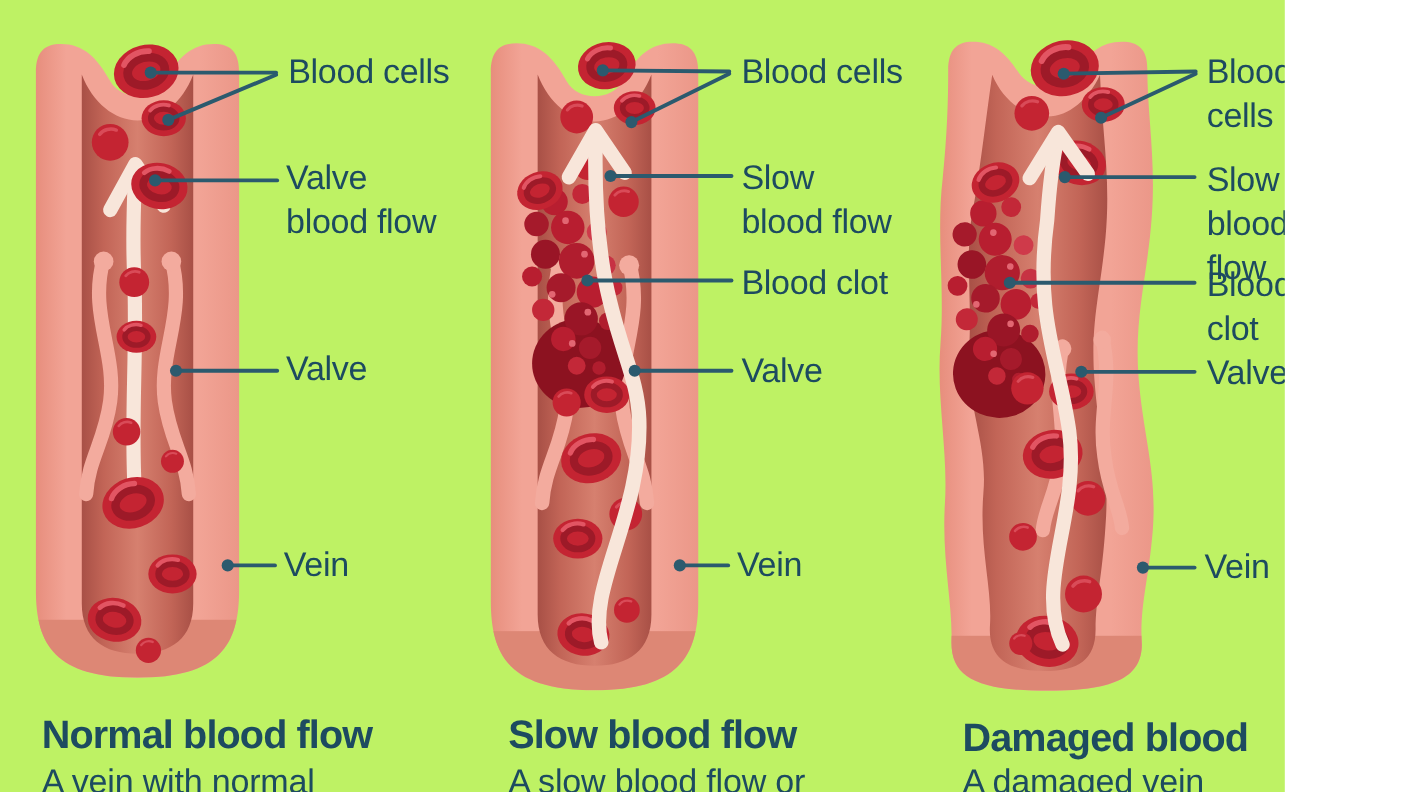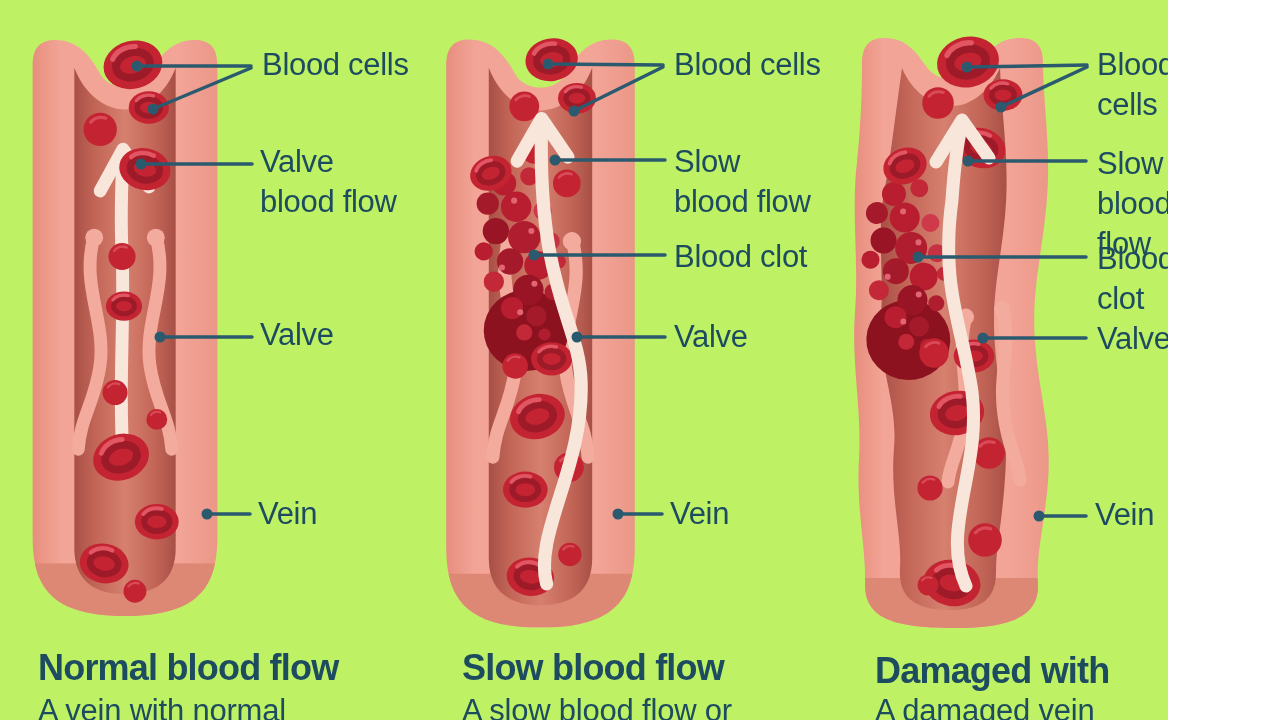--- a/index.html
+++ b/index.html
@@ -228,19 +228,19 @@
 
   <div class="lbl" style="left:1097px;top:45px">Blood cells</div>
   <div class="lbl" style="left:1097px;top:144px">Slow
 blood flow</div>
   <div class="lbl" style="left:1097px;top:239px">Blood clot</div>
   <div class="lbl" style="left:1097px;top:319px">Valve</div>
   <div class="lbl" style="left:1095px;top:495px">Vein</div>
 
   <div class="heading" style="left:38px;top:647px">Normal blood flow</div>
   <div class="heading" style="left:462px;top:647px">Slow blood flow</div>
-  <div class="heading" style="left:875px;top:650px">Damaged with</div>
+  <div class="heading" style="left:875px;top:650px">Damaged blood</div>
 
   <div class="desc" style="left:38px;top:693px">A vein with normal</div>
   <div class="desc" style="left:462px;top:693px">A slow blood flow or</div>
   <div class="desc" style="left:875px;top:693px">A damaged vein allowing</div>
 
 </div>
 
 </body></html>

